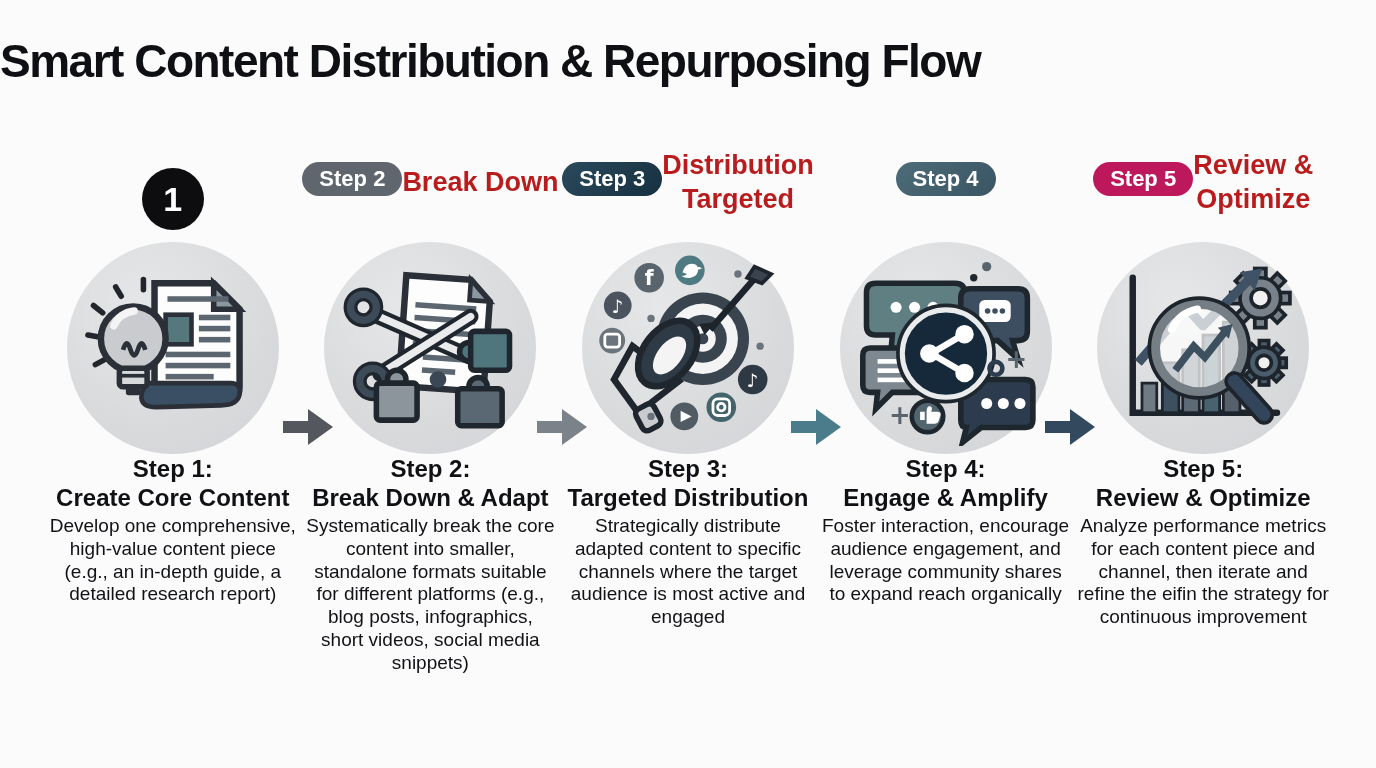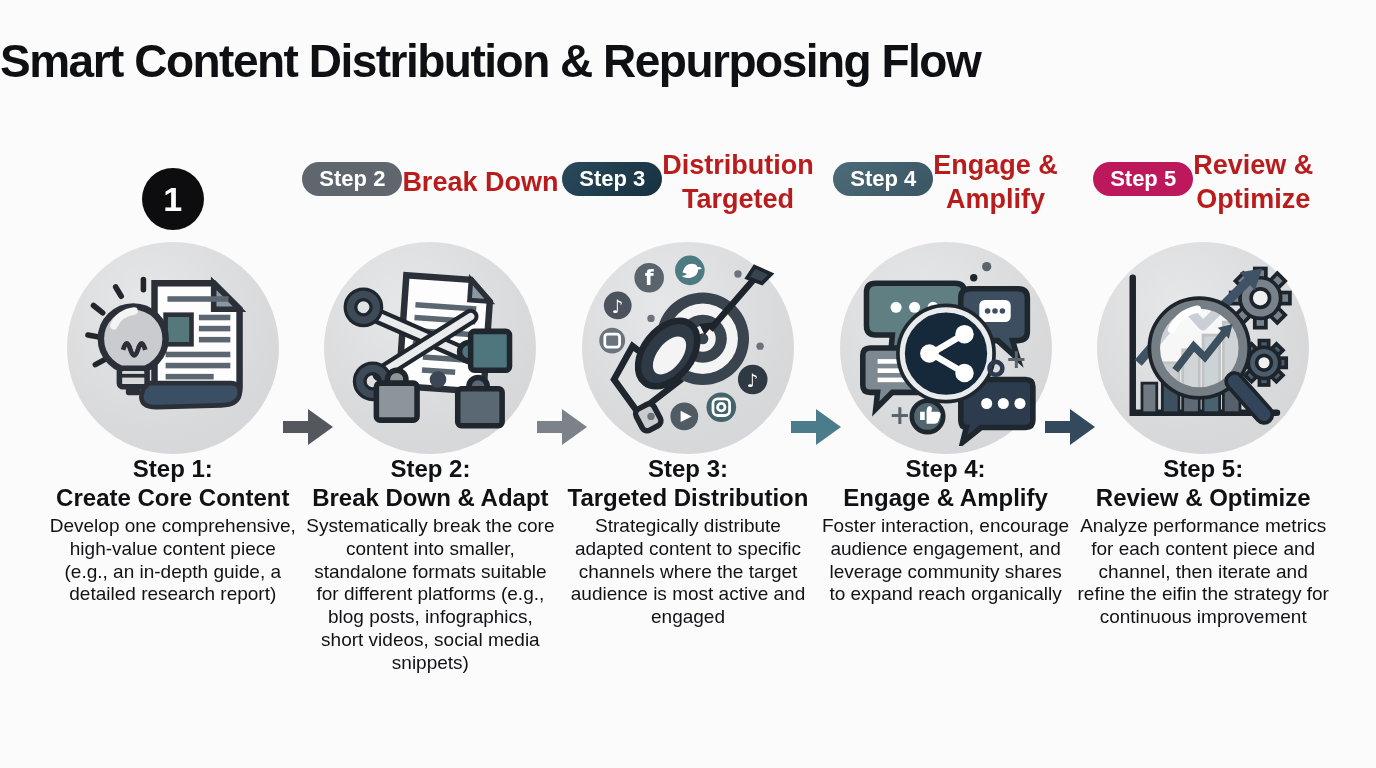--- a/index.html
+++ b/index.html
@@ -241,24 +241,20 @@
       <div class="step-title">
         <div>Step 3:</div>
         <div>Targeted Distribution</div>
       </div>
       <div class="desc">Strategically distribute adapted content to specific channels where the target audience is most active and engaged</div>
     </div>
 
     <div class="col">
       <div class="header-block">
         <div class="badge s4">Step 4</div>
-        <div class="heading">
-          <div>Engage &amp;</div>
-          <div>Amplify</div>
-        </div>
       </div>
       <div class="icon-circle">
         <svg width="196" height="196" viewBox="0 0 212 212" font-family="DejaVu Sans, sans-serif">
 
           <g stroke="#1e262e" stroke-width="6">
             <path d="M30 36 h86 q10 0 10 10 v36 q0 10 -10 10 h-48 l-22 22 l2 -22 h-18 q-10 0 -10 -10 v-36 q0 -10 10 -10 Z" fill="#5f7f82"></path>
             <path d="M132 42 h52 q10 0 10 10 v36 q0 10 -10 10 h-6 l6 20 l-22 -20 h-30 q-10 0 -10 -10 v-36 q0 -10 10 -10 Z" fill="#3c4e60"></path>
             <path d="M24 106 h64 q8 0 8 8 v32 q0 8 -8 8 h-40 l-18 18 l2 -18 h-8 q-8 0 -8 -8 v-32 q0 -8 8 -8 Z" fill="#7e8890"></path>
             <path d="M130 140 h62 q8 0 8 8 v36 q0 8 -8 8 h-48 l-20 16 l4 -16 q-6 0 -6 -8 v-36 q0 -8 8 -8 Z" fill="#2c3b4e"></path>
           </g>

